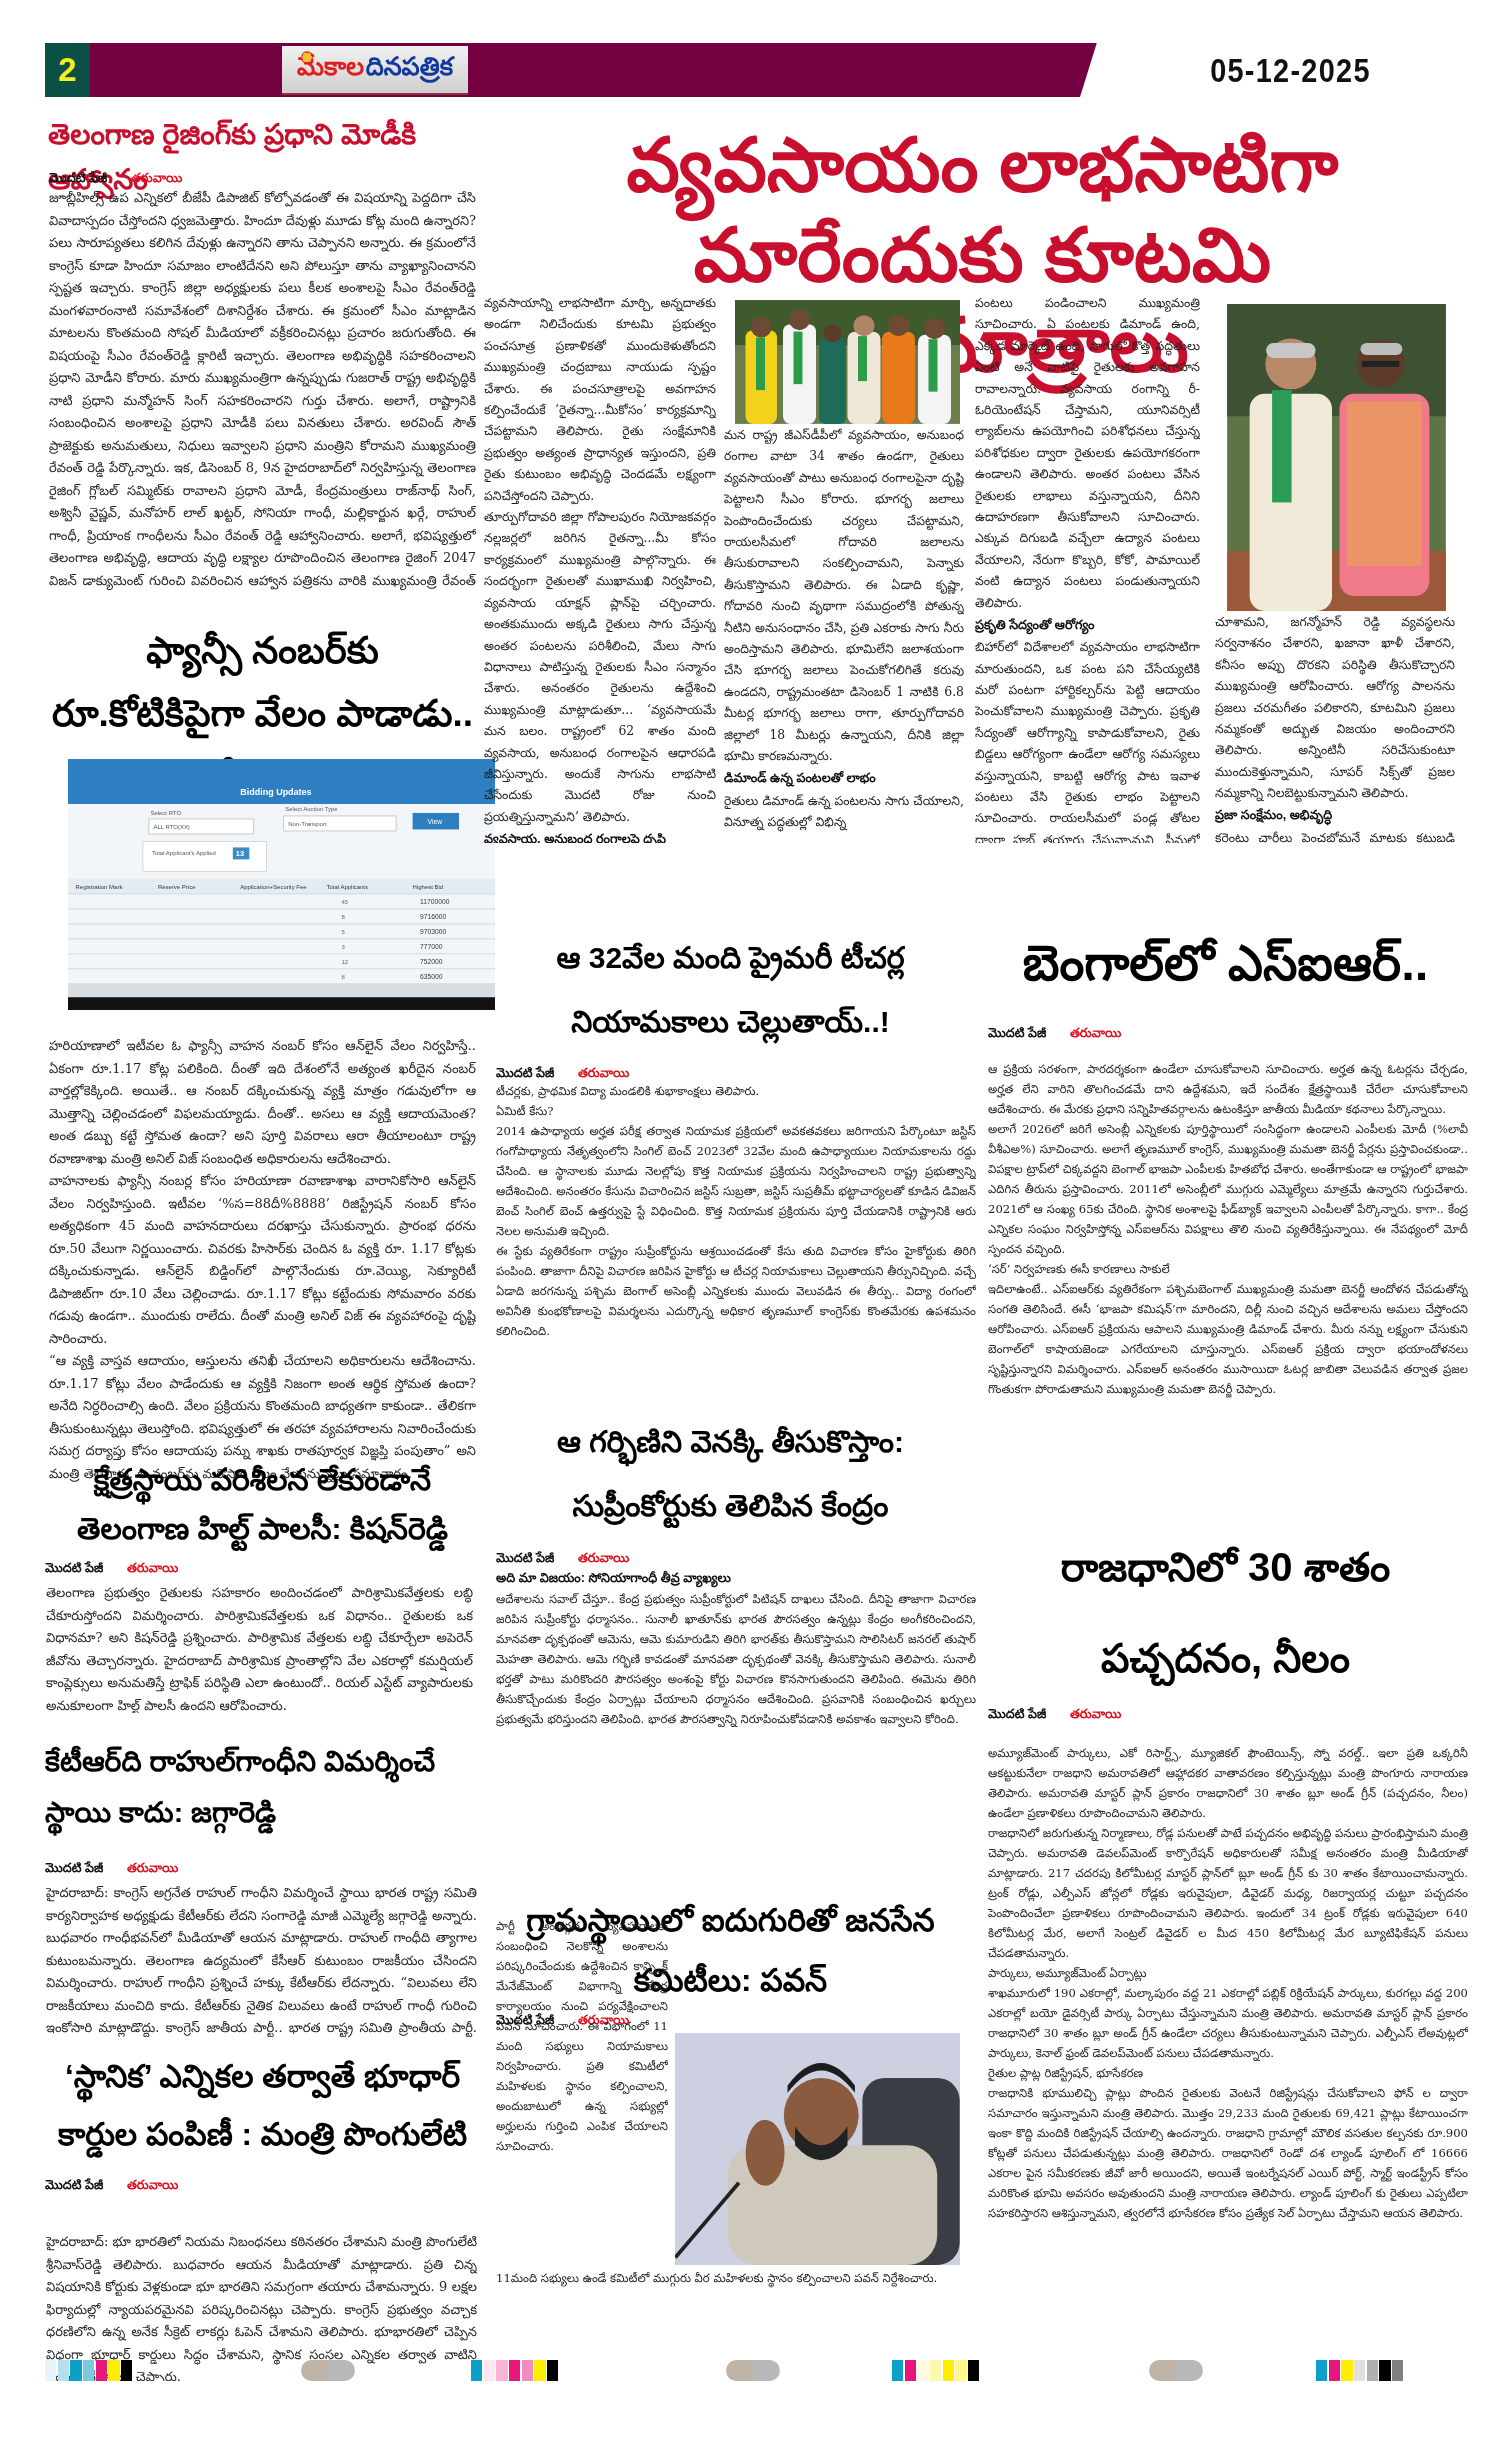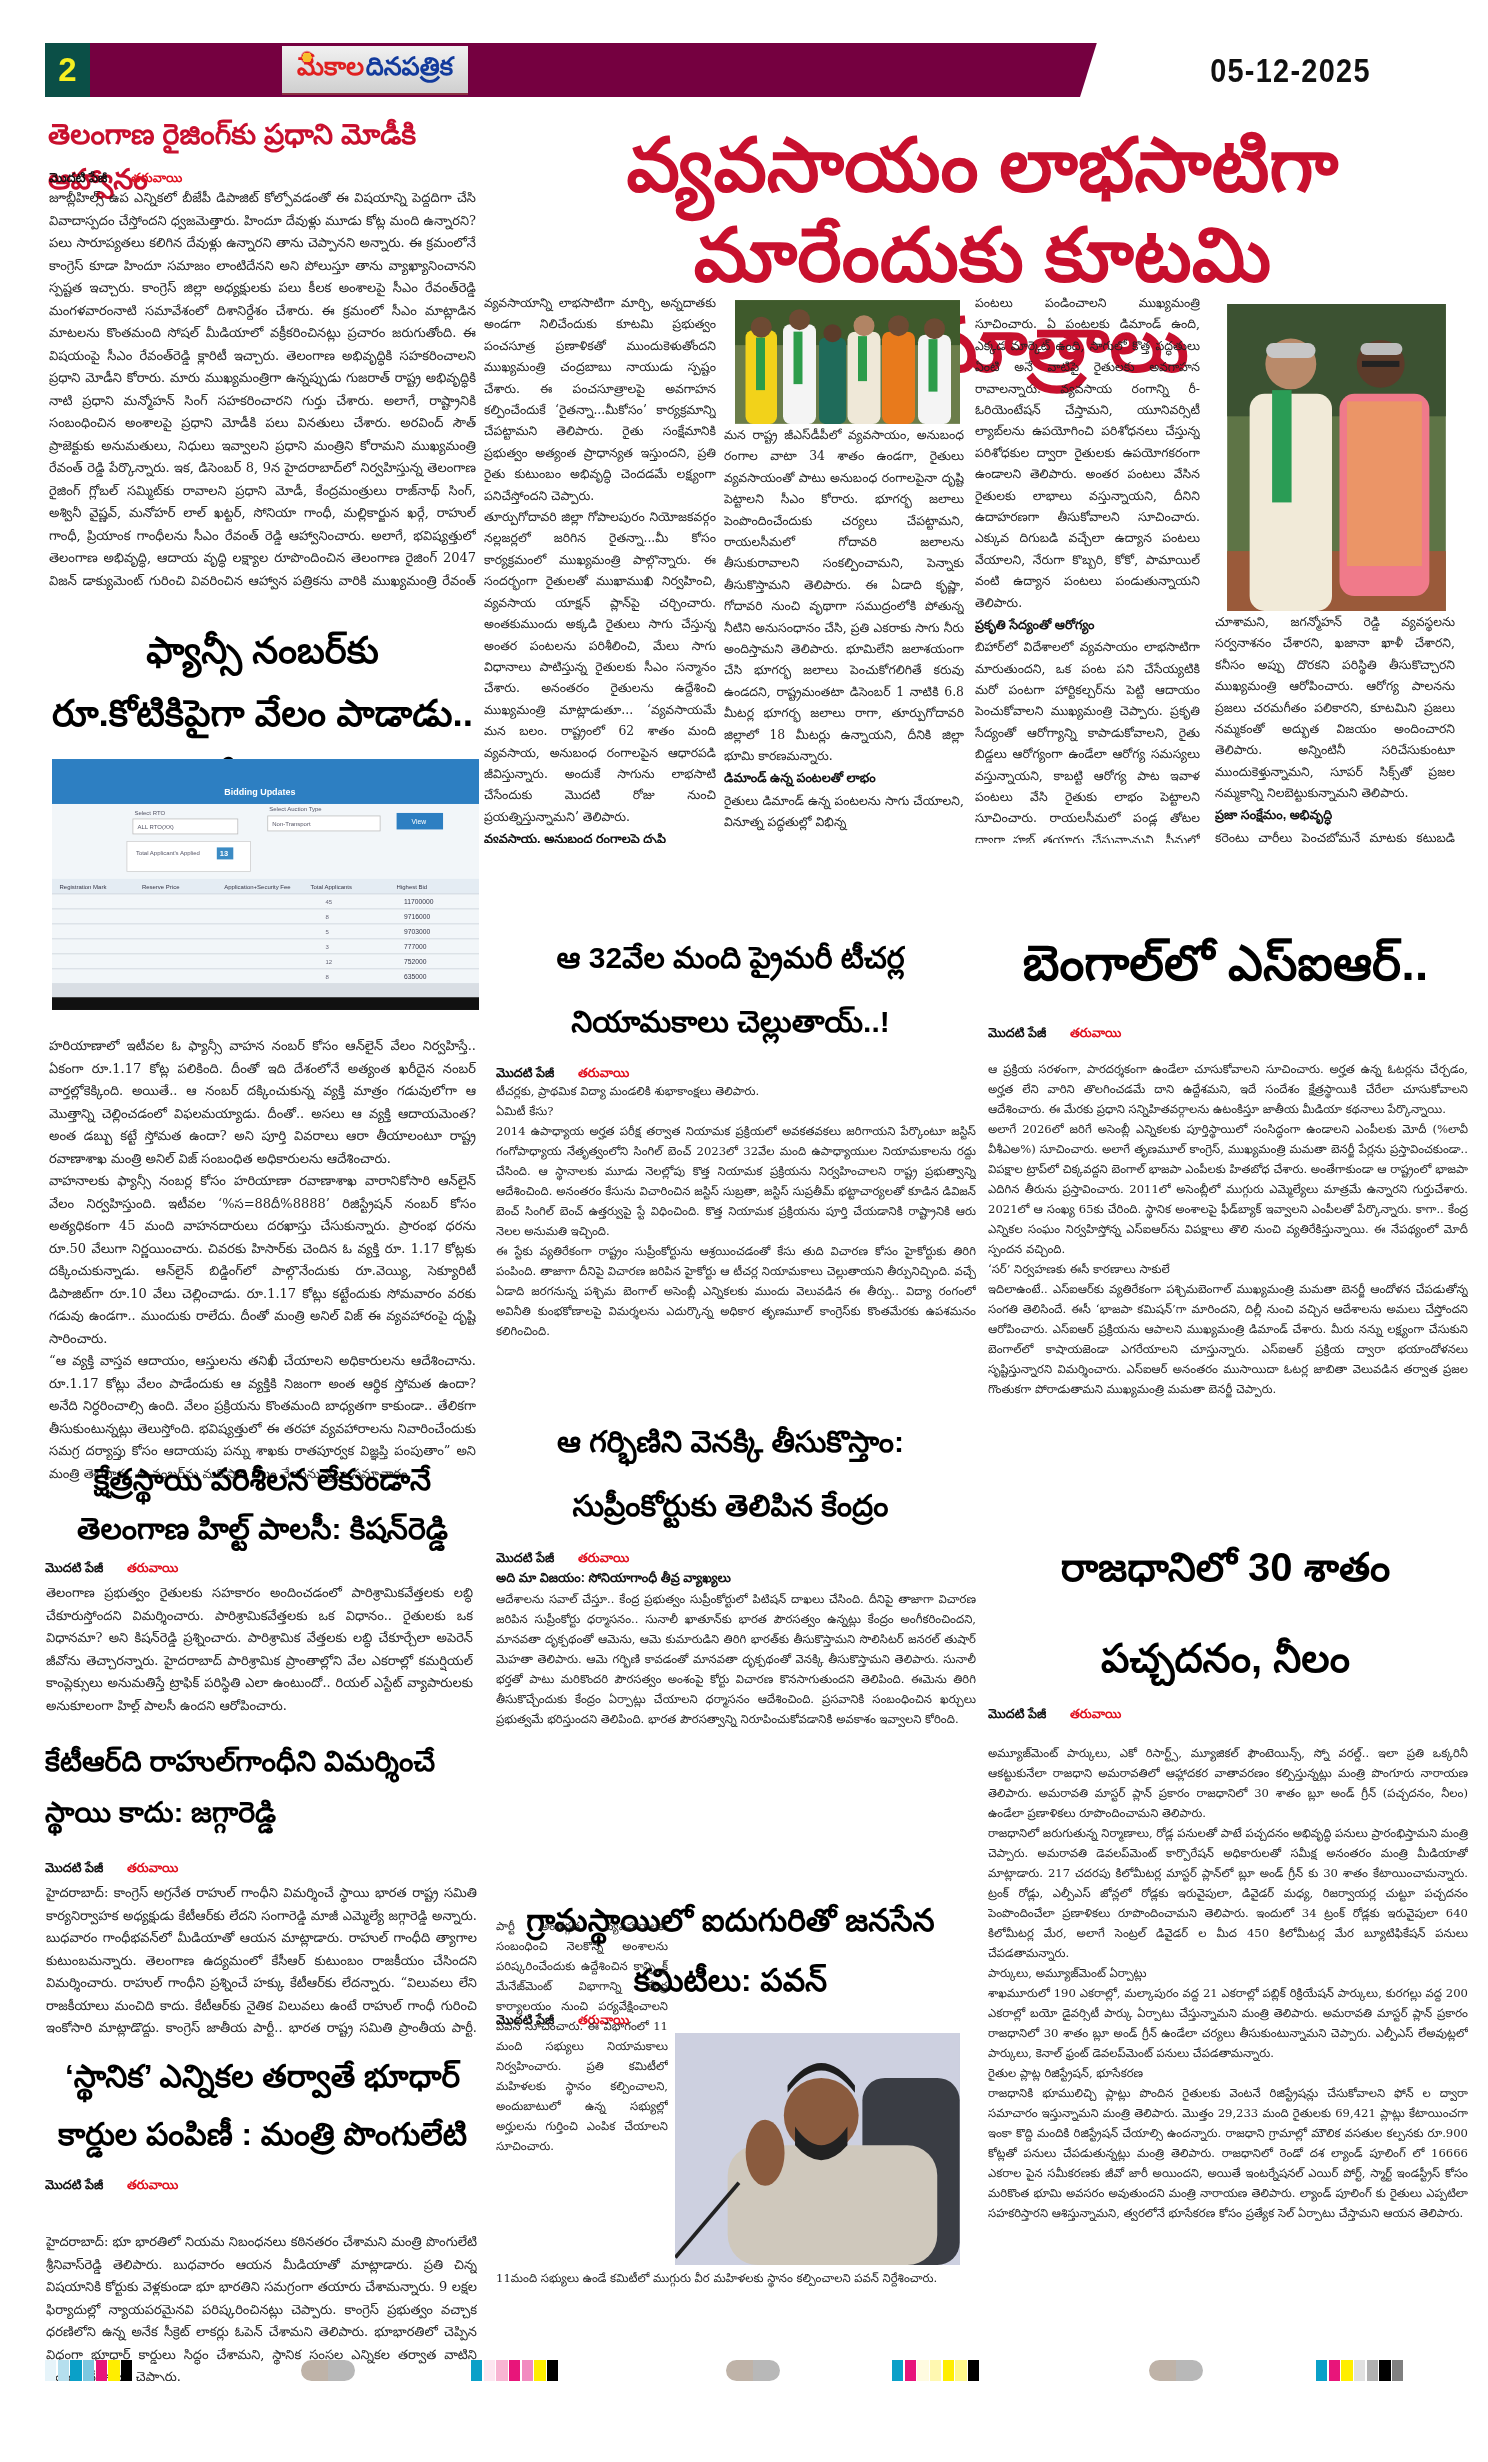--- a/index.html
+++ b/index.html
@@ -28,21 +28,21 @@
   .sub { font: bold 12.7px "Liberation Sans", sans-serif; color: #111; margin: 4.5px 0 1.5px; }
   .col { position: absolute; overflow: hidden; }
   .photo { position: absolute; overflow: hidden; }
 
   
   #lc1-head { position: absolute; left: 48px; top: 112px; width: 420px; font-size: 28.5px; line-height: 45px; }
   #lc1-byline { position: absolute; left: 49px; top: 171px; }
   #lc1-body { left: 49px; top: 187px; width: 427px; height: 405px; }
 
   #lc2-head { position: absolute; left: 45px; top: 619px; width: 435px; font-size: 37px; line-height: 63px; }
-  #bid-photo { left: 52px; top: 759px; width: 427px; height: 251px; background: #84cc16; }
+  #bid-photo { left: 68px; top: 759px; width: 427px; height: 251px; background: #84cc16; }
   #lc2-body { left: 49px; top: 1035px; width: 427px; height: 517px; }
 
   #lc3-head { position: absolute; left: 45px; top: 1455px; width: 435px; font-size: 30px; line-height: 49px; }
   #lc3-byline { position: absolute; left: 45px; top: 1561px; }
   #lc3-body { left: 46px; top: 1582px; width: 427px; height: 131px; }
 
   #lc4-head { position: absolute; left: 45px; top: 1736px; width: 435px; font-size: 28.5px; line-height: 51px; text-align: left; }
   #lc4-byline { position: absolute; left: 45px; top: 1861px; }
   #lc4-body { left: 46px; top: 1882px; width: 431px; height: 157px; }
 

